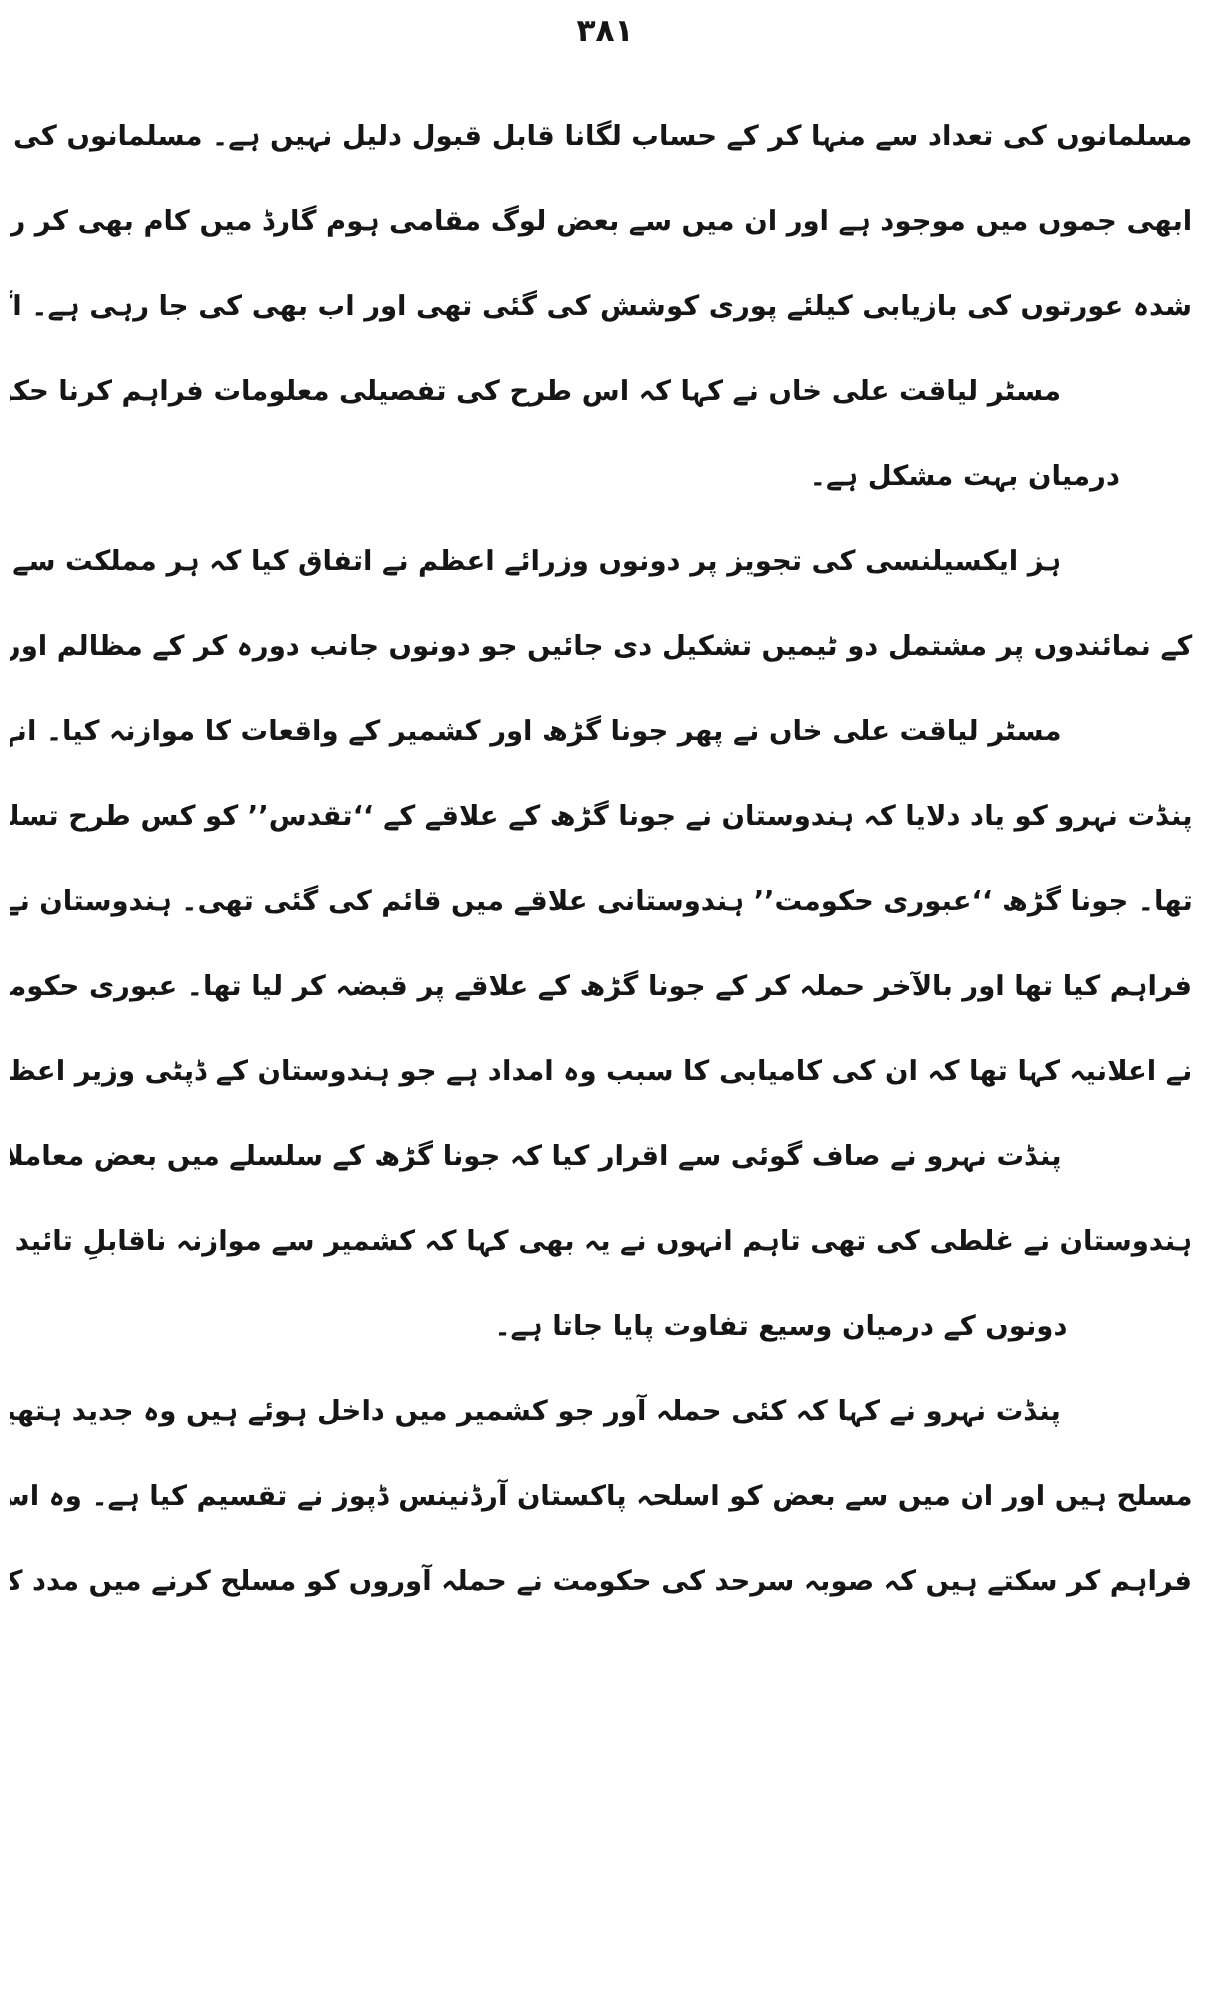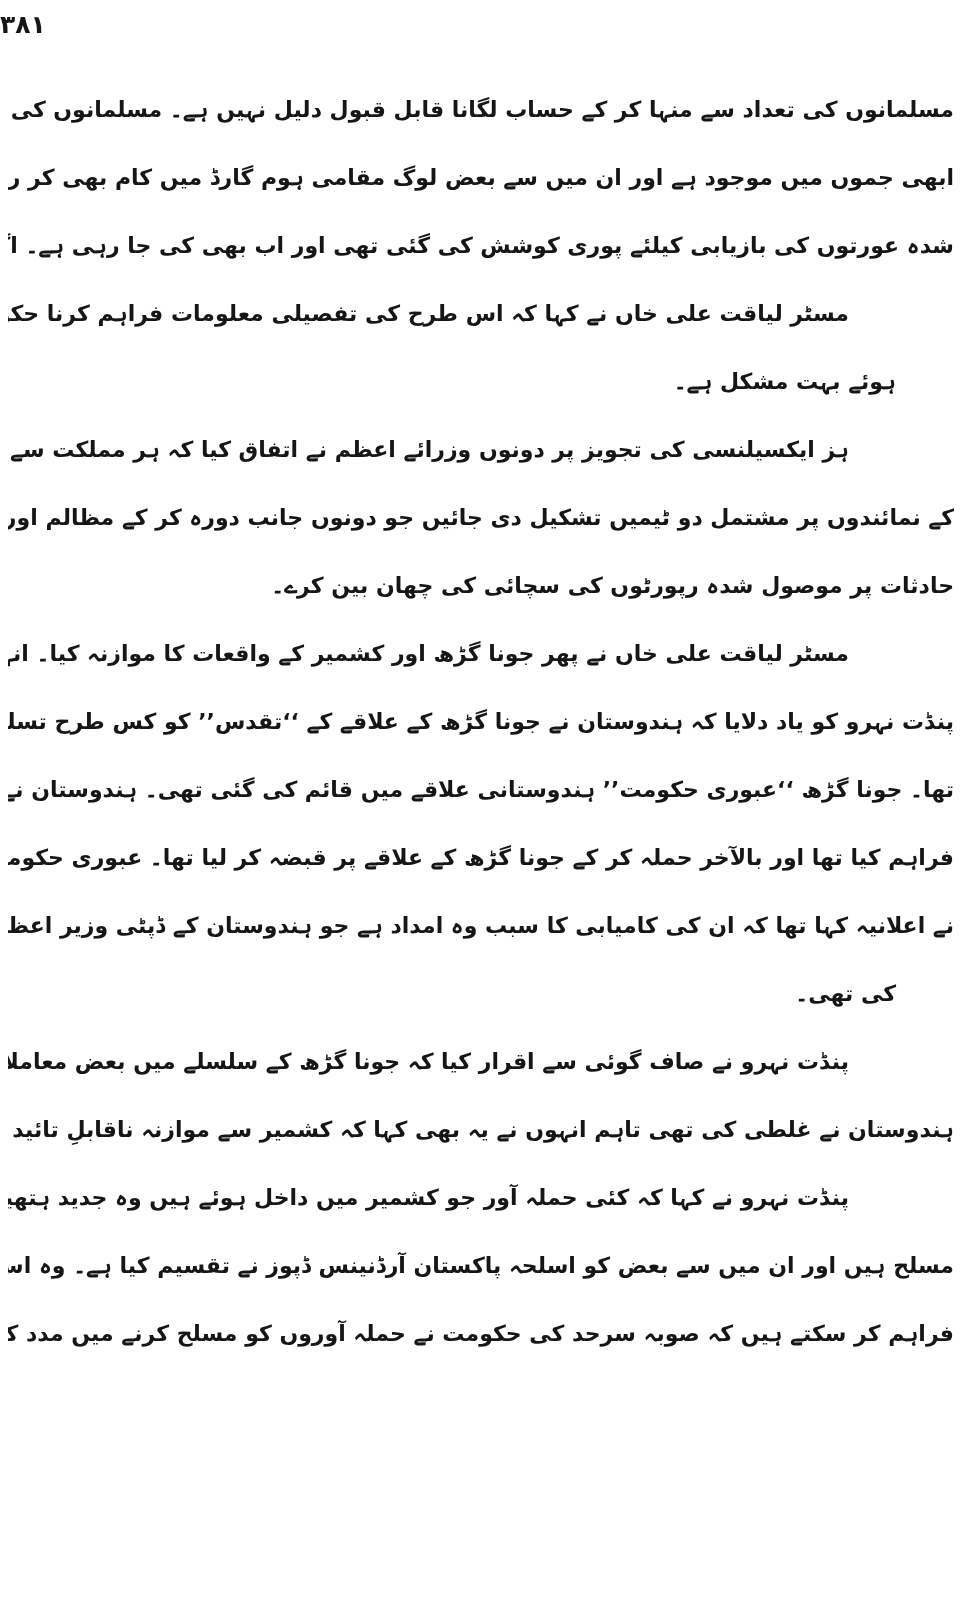--- a/index.html
+++ b/index.html
@@ -14,20 +14,21 @@
     margin: 0 auto;
     background: #ffffff;
     overflow: hidden;
     font-family: "DejaVu Sans", sans-serif;
   }
   .page-number {
     position: absolute;
     top: 10px;
     left: 0;
     right: 0;
+    text-align: center;
     font-size: 25px;
     font-weight: bold;
     letter-spacing: 3px;
     color: #161616;
   }
   .body-text {
     position: absolute;
     top: 76px;
     right: 14px;
     left: 8px;
@@ -62,38 +63,37 @@
   <div class="page-number">۳۸۱</div>
 
   <div class="body-text">
     <div class="para last-r0">
         <div class="line">مسلمانوں کی تعداد سے منہا کر کے حساب لگانا قابل قبول دلیل نہیں ہے۔ مسلمانوں کی بڑی تعداد</div>
         <div class="line">ابھی جموں میں موجود ہے اور ان میں سے بعض لوگ مقامی ہوم گارڈ میں کام بھی کر رہے ہیں۔ اغوا</div>
         <div class="line">شدہ عورتوں کی بازیابی کیلئے پوری کوشش کی گئی تھی اور اب بھی کی جا رہی ہے۔ اگر کسی خاص واقعہ کی</div>
       </div>
     <div class="para p-indent last-r55">
         <div class="line">مسٹر لیاقت علی خاں نے کہا کہ اس طرح کی تفصیلی معلومات فراہم کرنا حکومتِ پاکستان</div>
-        <div class="line last">ہوئے بہت مشکل ہے۔</div>
+        <div class="line last">درمیان بہت مشکل ہے۔</div>
       </div>
     <div class="para p-indent last-r0">
         <div class="line">ہز ایکسیلنسی کی تجویز پر دونوں وزرائے اعظم نے اتفاق کیا کہ ہر مملکت سے اُونچی سطح</div>
         <div class="line">کے نمائندوں پر مشتمل دو ٹیمیں تشکیل دی جائیں جو دونوں جانب دورہ کر کے مظالم اور دوسرے</div>
-        <div class="line last">حادثات پر موصول شدہ رپورٹوں کی سچائی کی چھان بین کرے۔</div>
       </div>
     <div class="para p-indent last-r55">
         <div class="line">مسٹر لیاقت علی خاں نے پھر جونا گڑھ اور کشمیر کے واقعات کا موازنہ کیا۔ انہوں نے</div>
         <div class="line">پنڈت نہرو کو یاد دلایا کہ ہندوستان نے جونا گڑھ کے علاقے کے ‘‘تقدس’’ کو کس طرح تسلیم کیا</div>
         <div class="line">تھا۔ جونا گڑھ ‘‘عبوری حکومت’’ ہندوستانی علاقے میں قائم کی گئی تھی۔ ہندوستان نے اسے اسلحہ</div>
         <div class="line">فراہم کیا تھا اور بالآخر حملہ کر کے جونا گڑھ کے علاقے پر قبضہ کر لیا تھا۔ عبوری حکومت کے سربراہ</div>
         <div class="line">نے اعلانیہ کہا تھا کہ ان کی کامیابی کا سبب وہ امداد ہے جو ہندوستان کے ڈپٹی وزیر اعظم نے فراہم</div>
-        <div class="line last">کی تھی۔</div>
       </div>
     <div class="para p-indent last-r100">
         <div class="line">پنڈت نہرو نے صاف گوئی سے اقرار کیا کہ جونا گڑھ کے سلسلے میں بعض معاملات پر</div>
         <div class="line">ہندوستان نے غلطی کی تھی تاہم انہوں نے یہ بھی کہا کہ کشمیر سے موازنہ ناقابلِ تائید ہے کیونکہ</div>
+        <div class="line last">دونوں کے درمیان وسیع تفاوت پایا جاتا ہے۔</div>
       </div>
     <div class="para p-indent last-r140">
         <div class="line">پنڈت نہرو نے کہا کہ کئی حملہ آور جو کشمیر میں داخل ہوئے ہیں وہ جدید ہتھیاروں سے</div>
         <div class="line">مسلح ہیں اور ان میں سے بعض کو اسلحہ پاکستان آرڈنینس ڈپوز نے تقسیم کیا ہے۔ وہ اس کا ثبوت بھی</div>
         <div class="line">فراہم کر سکتے ہیں کہ صوبہ سرحد کی حکومت نے حملہ آوروں کو مسلح کرنے میں مدد کی تھی اور انہیں ہر</div>
       </div>
   </div>
 </div>
 
 </body></html>

